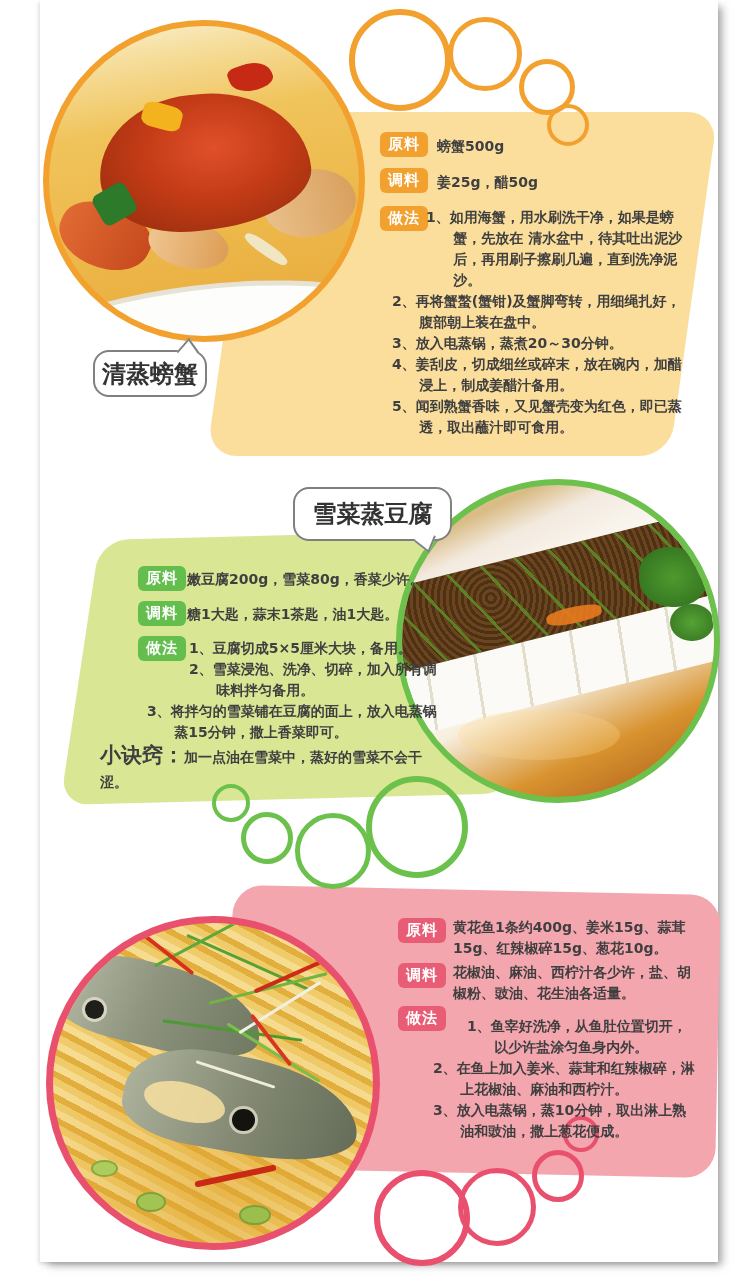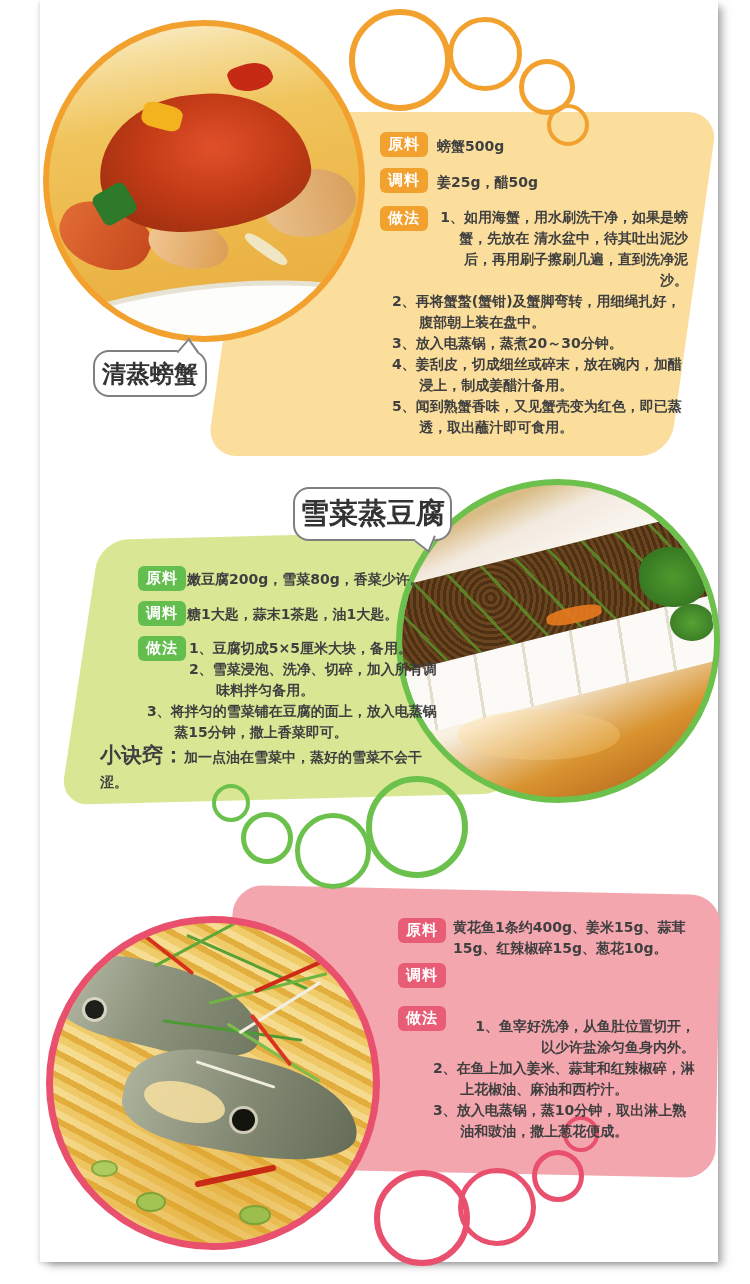--- a/index.html
+++ b/index.html
@@ -86,35 +86,35 @@
   .ed1{left:26%;top:84%;width:8%;height:5%;background:#A3C353;border:2px solid #7FA238;border-radius:50%;}
   .ed2{left:58%;top:88%;width:9%;height:5%;background:#9BBE4C;border:2px solid #7FA238;border-radius:50%;}
   .ed3{left:12%;top:74%;width:7%;height:4%;background:#AECB5E;border:2px solid #89A83E;border-radius:50%;}
   
   .bubble{position:absolute;z-index:5;background:#fff;border:2px solid #7F7F7F;border-radius:16px;
      display:flex;align-items:center;justify-content:center;font-weight:700;color:#333;}
   .bubble .tail{position:absolute;width:16px;height:16px;background:#fff;}
   .bubble-crab{left:53px;top:350px;width:110px;height:43px;font-size:24px;justify-content:center;}
   .bubble-crab .tail{top:-9px;right:8px;border-left:2px solid #7F7F7F;border-top:2px solid #7F7F7F;
      transform:rotate(55deg) skewX(14deg);}
-  .bubble-tofu{left:253px;top:487px;width:155px;height:50px;font-size:29px;}
+  .bubble-tofu{left:253px;top:487px;width:155px;height:50px;font-size:24px;}
   .bubble-tofu .tail{bottom:-9px;right:16px;border-right:2px solid #7F7F7F;border-bottom:2px solid #7F7F7F;
      transform:rotate(22deg) skewY(16deg);}
   .bubble-fish{left:10px;top:891px;width:262px;height:57px;font-size:28px;}
   .bubble-fish .tail{bottom:-9px;left:96px;border-right:2px solid #7F7F7F;border-bottom:2px solid #7F7F7F;
      transform:rotate(32deg) skewY(14deg);}
   
   .badge{position:absolute;z-index:6;color:#fff;font-weight:700;font-size:15px;line-height:1;
      padding:5px 8px;border-radius:6px;letter-spacing:1px;}
   .badge.orange{background:var(--orange-accent);}
   .badge.green{background:var(--badge-green);}
   .badge.pink{background:var(--badge-pink);}
   .t{position:absolute;z-index:6;font-size:14px;font-weight:600;line-height:1.5;color:var(--text-color);}
   .steps p{margin:0;text-indent:-1.95em;padding-left:1.95em;}
-  .steps p.ind1{margin-left:34px;text-align:right;}
+  .steps p.ind1{margin-left:34px;}
   .steps p.ind2{margin-left:42px;}
   .note{font-size:13.5px;line-height:1.65;}
   .tip b{font-size:21px;}
 </style>
 </head>
 <body>
 
 <div class="canvas">
   <div class="page">
 
@@ -218,20 +218,21 @@
       <div class="ed1"></div>
       <div class="ed2"></div>
       <div class="ed3"></div>
     </div>
 
 
     <div class="badge pink" style="left:358px;top:918px;">原料</div>
     <div class="t" style="left:413px;top:917px;width:248px;">黄花鱼1条约400g、姜米15g、蒜茸15g、红辣椒碎15g、葱花10g。</div>
 
     <div class="badge pink" style="left:358px;top:963px;">调料</div>
+    <div class="t" style="left:413px;top:962px;width:248px;">花椒油、麻油、西柠汁各少许，盐、胡椒粉、豉油、花生油各适量。</div>
 
     <div class="badge pink" style="left:358px;top:1006px;">做法</div>
     <div class="t steps" style="left:393px;top:1016px;width:262px;">
       <p class="ind1">1、鱼宰好洗净，从鱼肚位置切开，以少许盐涂匀鱼身内外。</p>
       <p>2、在鱼上加入姜米、蒜茸和红辣椒碎，淋上花椒油、麻油和西柠汁。</p>
       <p>3、放入电蒸锅，蒸10分钟，取出淋上熟油和豉油，撒上葱花便成。</p>
     </div>
 
     <div class="deco pink" style="left:334px;top:1170px;width:84px;height:84px;border-width:6px;"></div>
     <div class="deco pink" style="left:418px;top:1168px;width:68px;height:68px;"></div>

